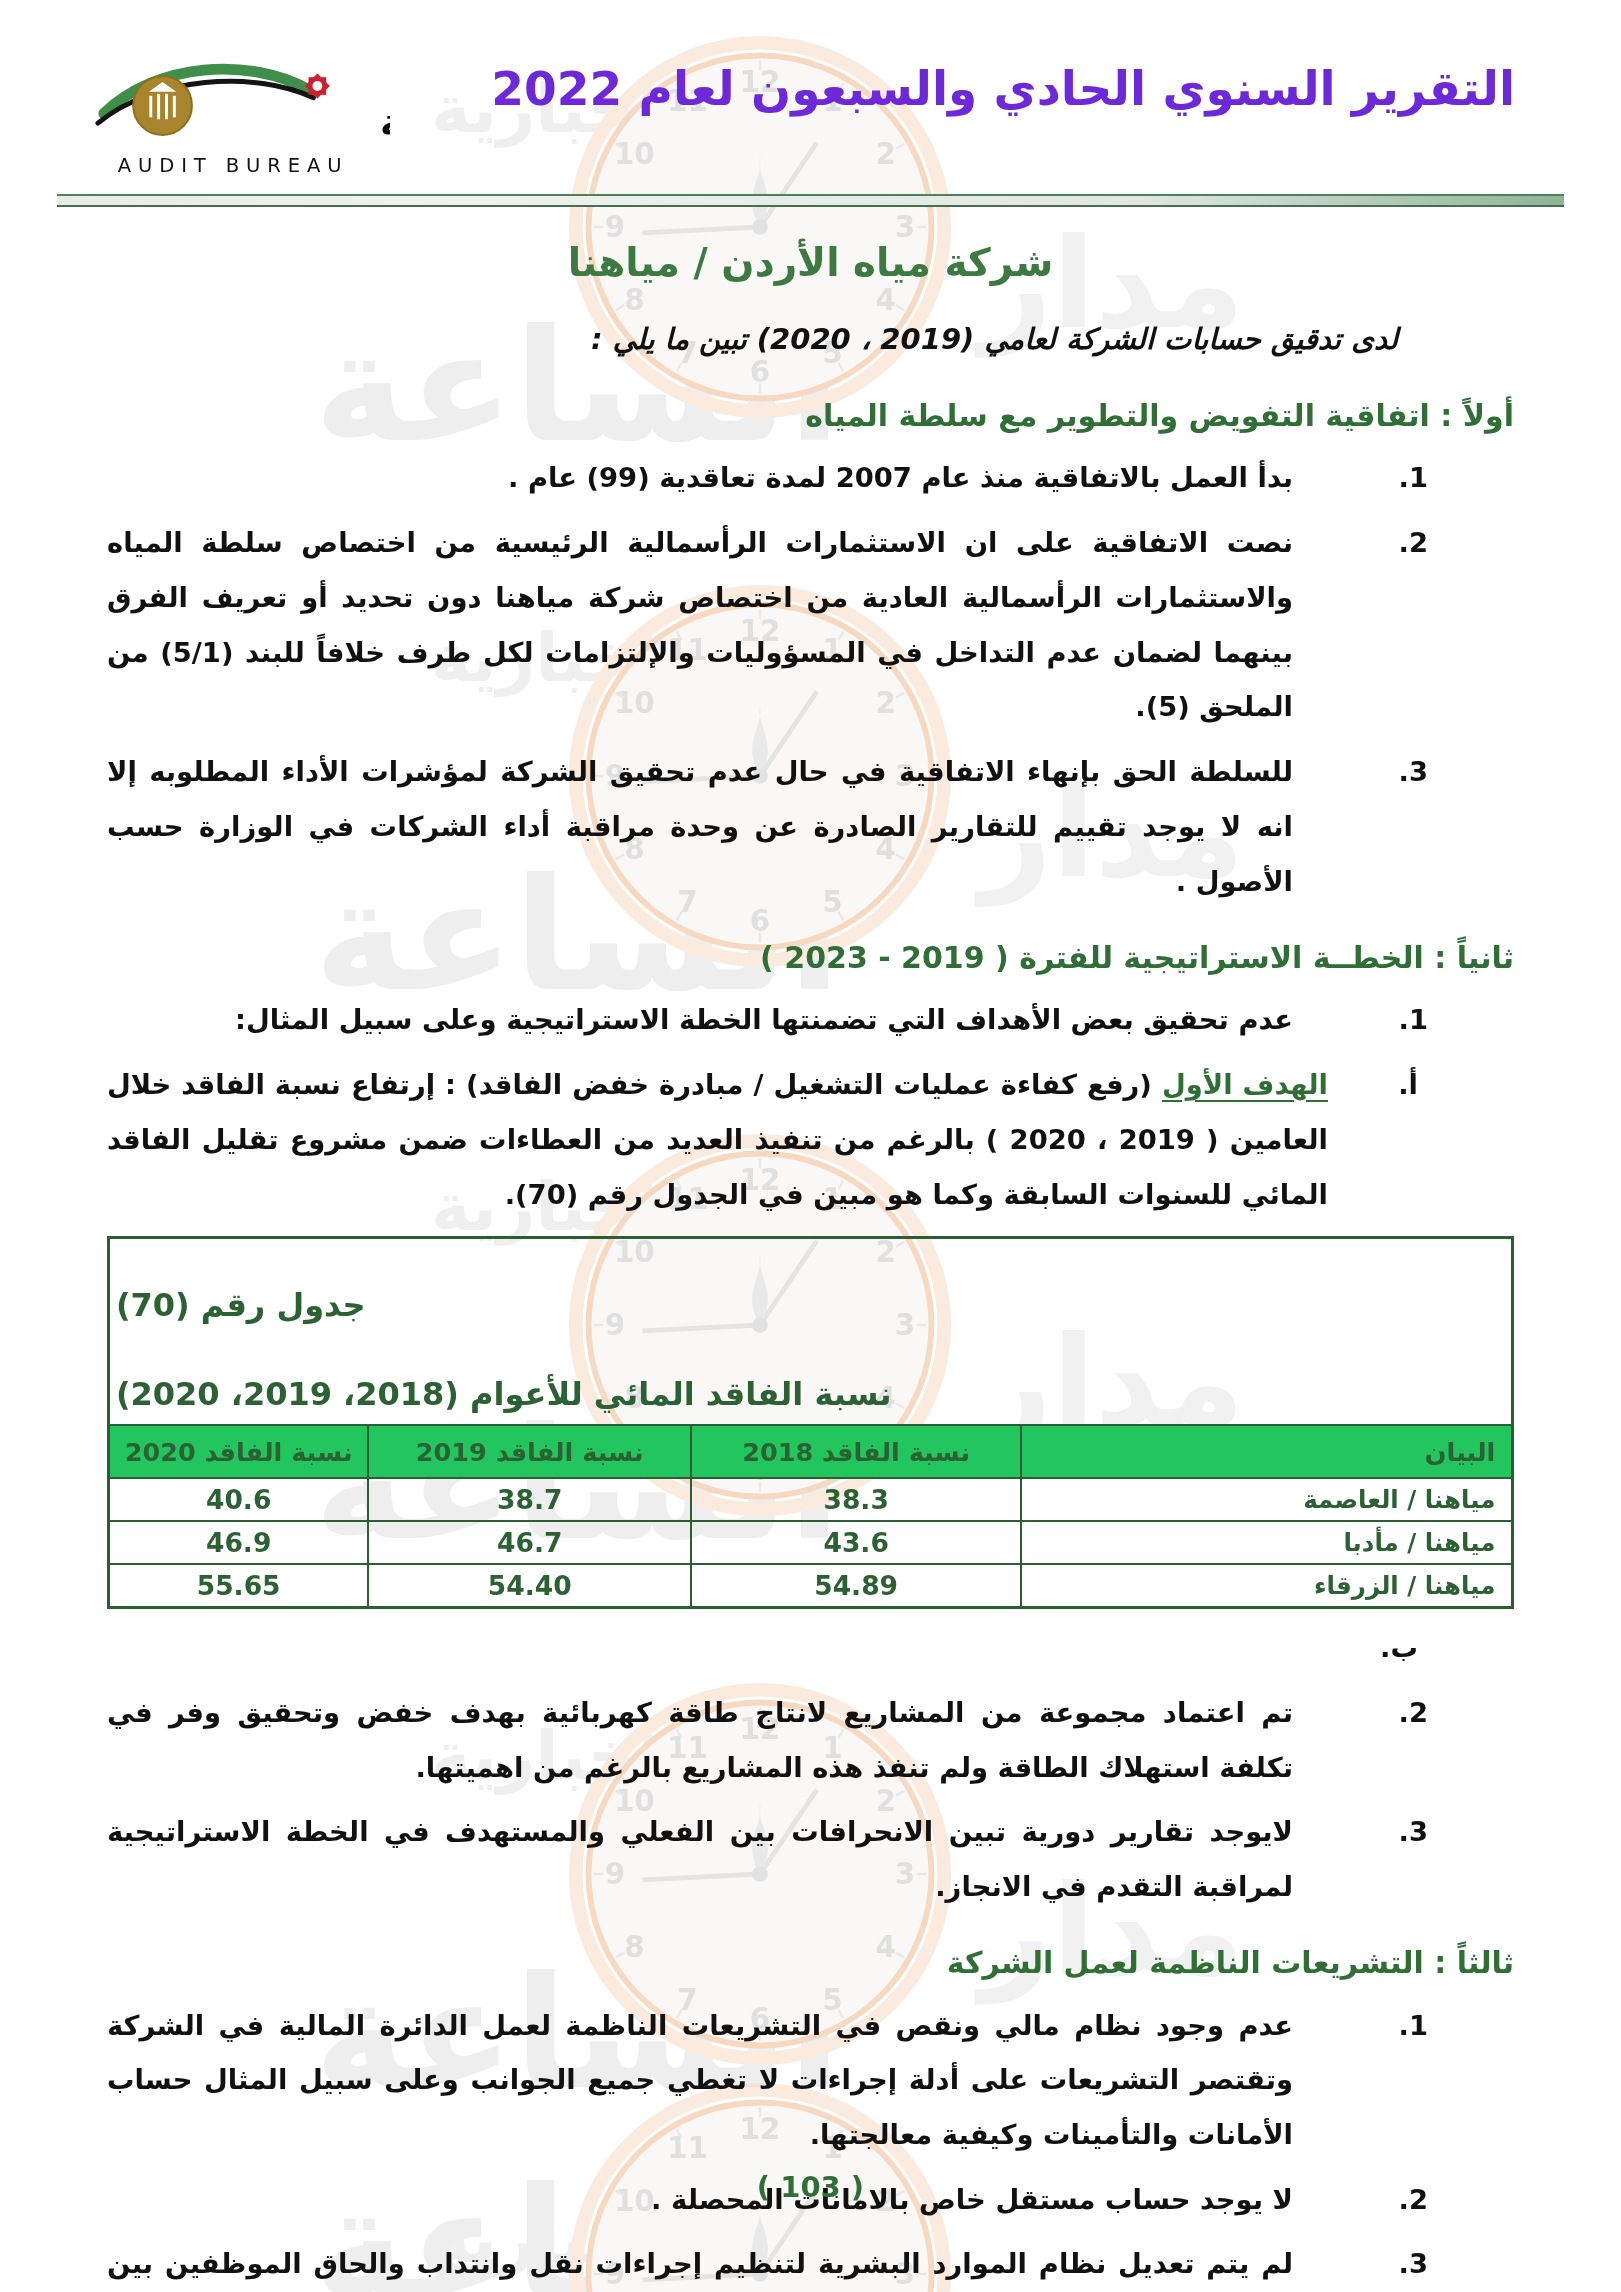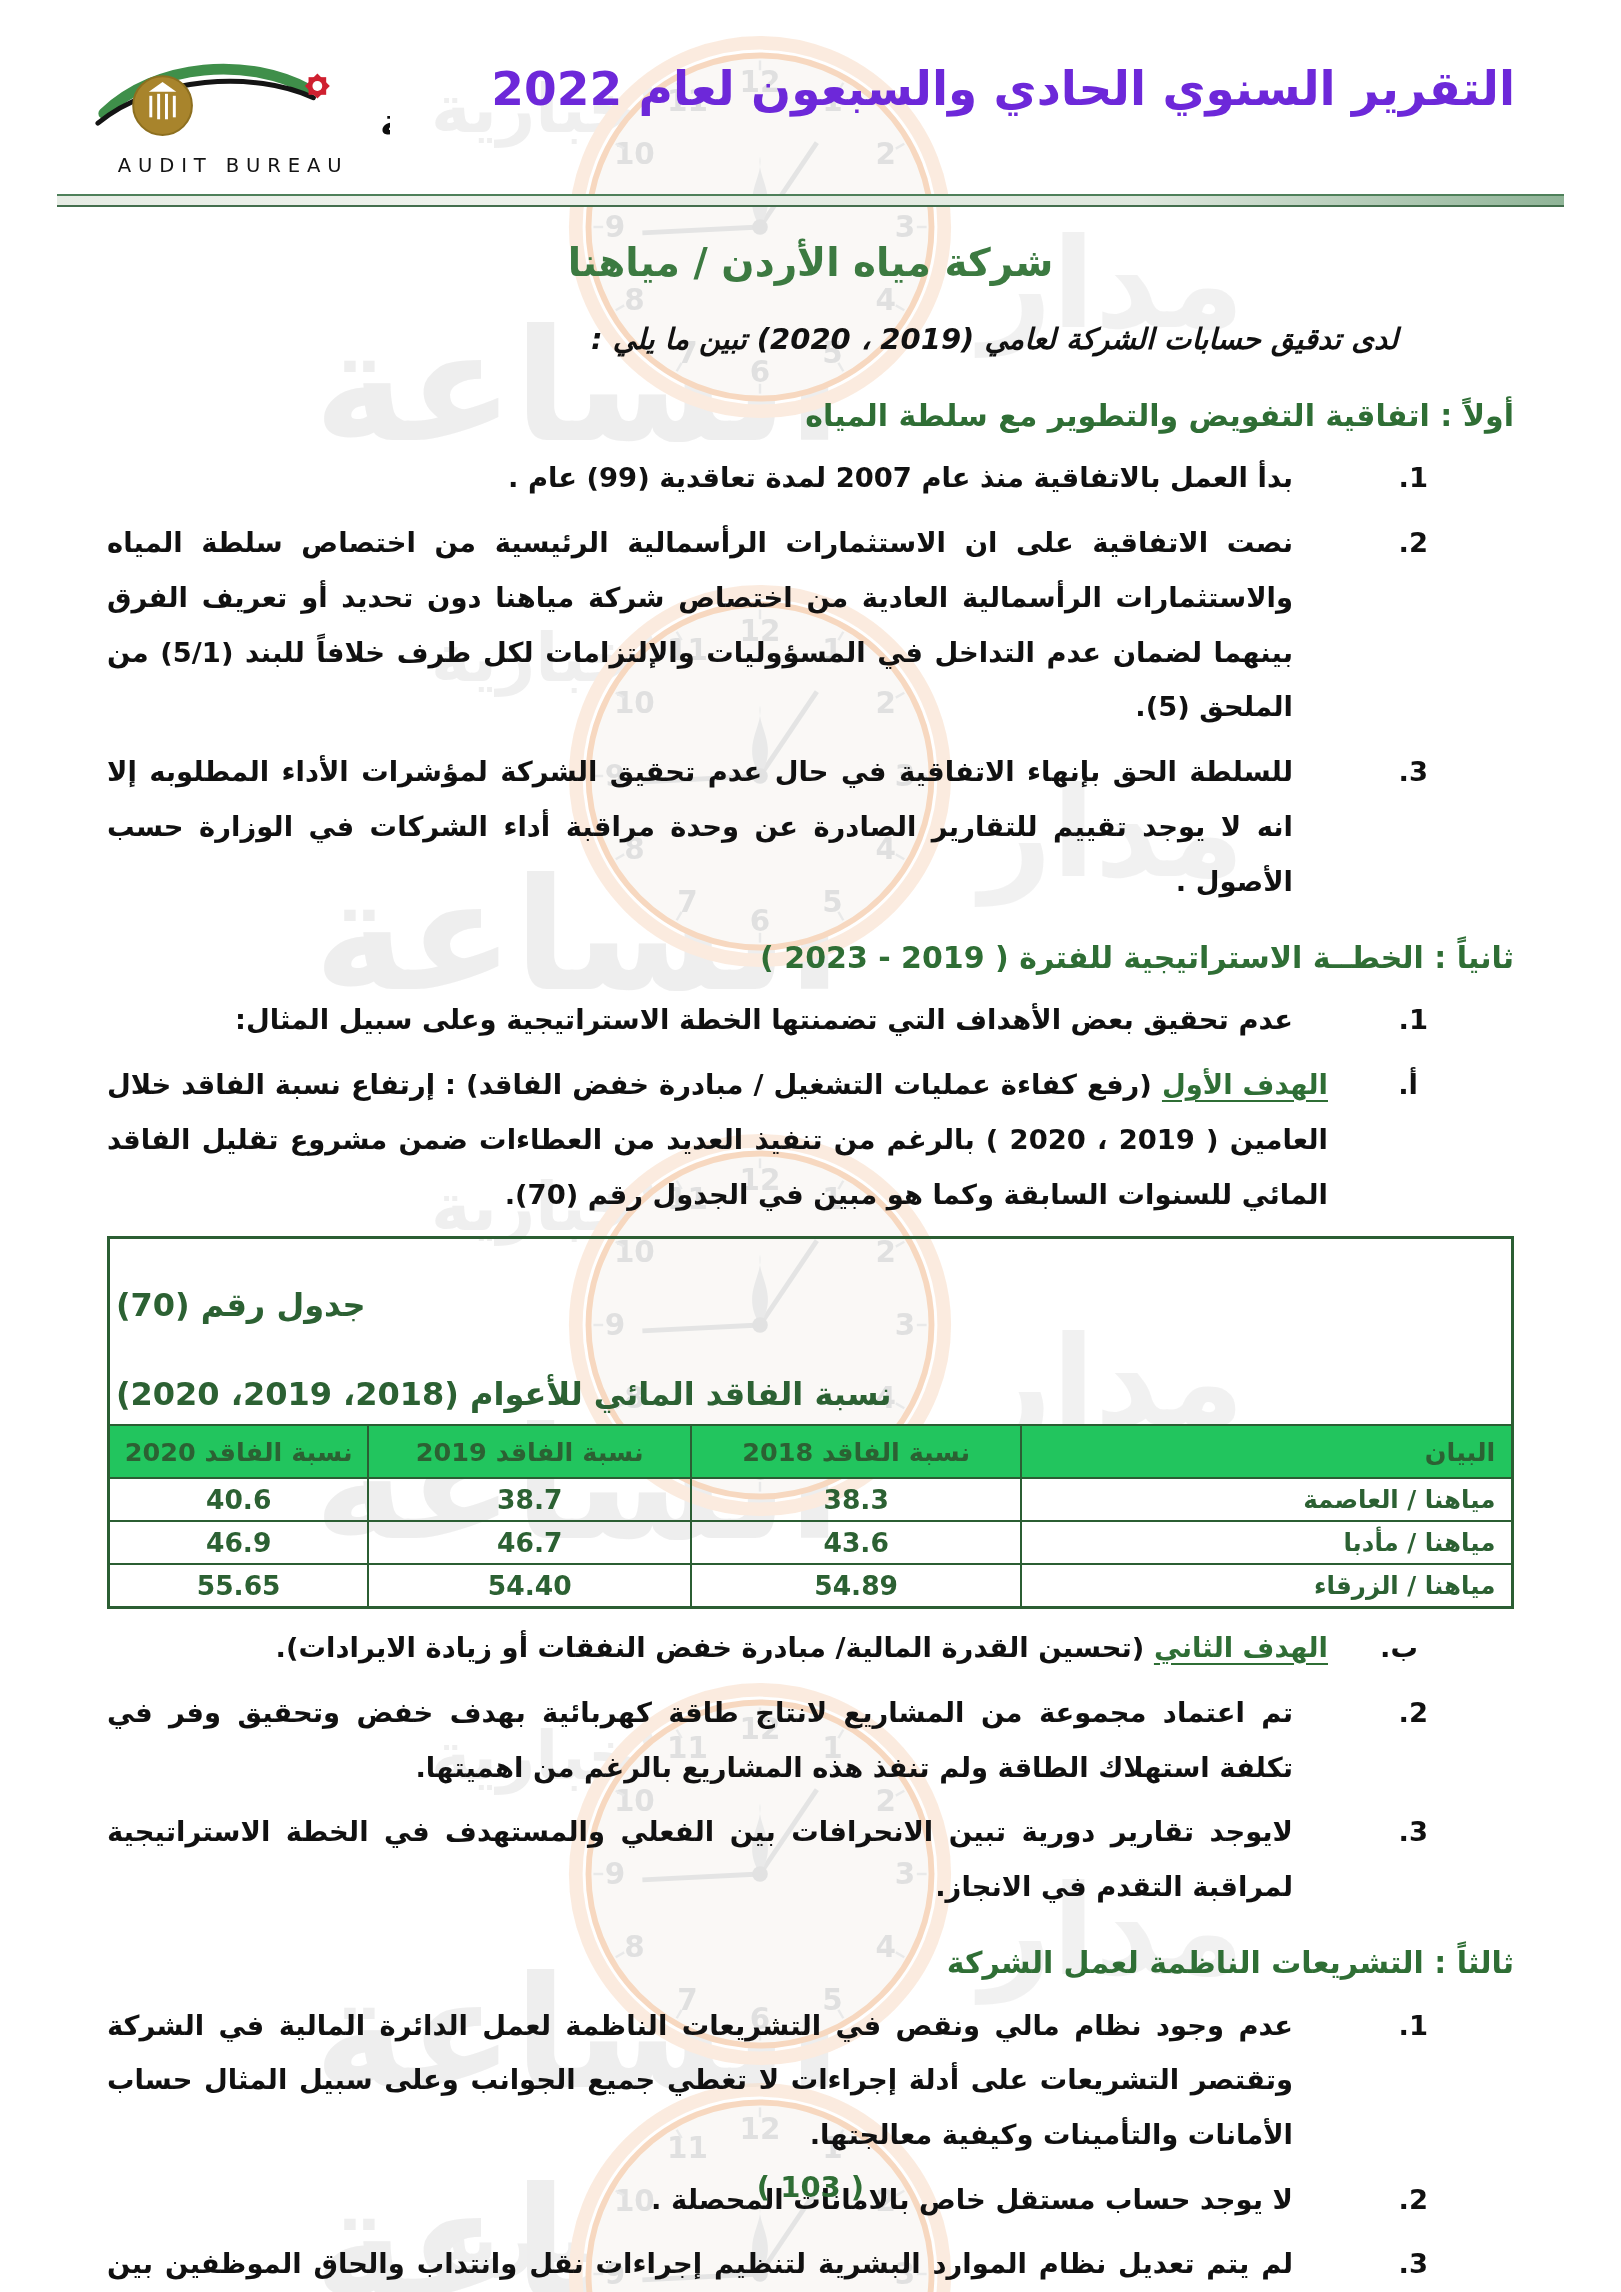--- a/index.html
+++ b/index.html
@@ -399,21 +399,20 @@
             <td class="lbl">مياهنا / الزرقاء</td>
             <td class="val">54.89</td>
             <td class="val">54.40</td>
             <td class="val">55.65</td>
           </tr>
         </tbody>
       </table>
 
       <div class="item sub">
         <div class="num">ب.</div>
-        <div class="body"><span class="lead">الهدف الثاني</span><span> (تحسين القدرة المالية/ مبادرة خفض النفقات أو زيادة الايرادات).</span></div>
       </div>
       <div class="item">
         <div class="num">2.</div>
         <div class="body">تم اعتماد مجموعة من المشاريع لانتاج طاقة كهربائية بهدف خفض وتحقيق وفر في تكلفة استهلاك الطاقة ولم تنفذ هذه المشاريع بالرغم من اهميتها.</div>
       </div>
       <div class="item">
         <div class="num">3.</div>
         <div class="body">لايوجد تقارير دورية تبين الانحرافات بين الفعلي والمستهدف في الخطة الاستراتيجية لمراقبة التقدم في الانجاز.</div>
       </div>
 

